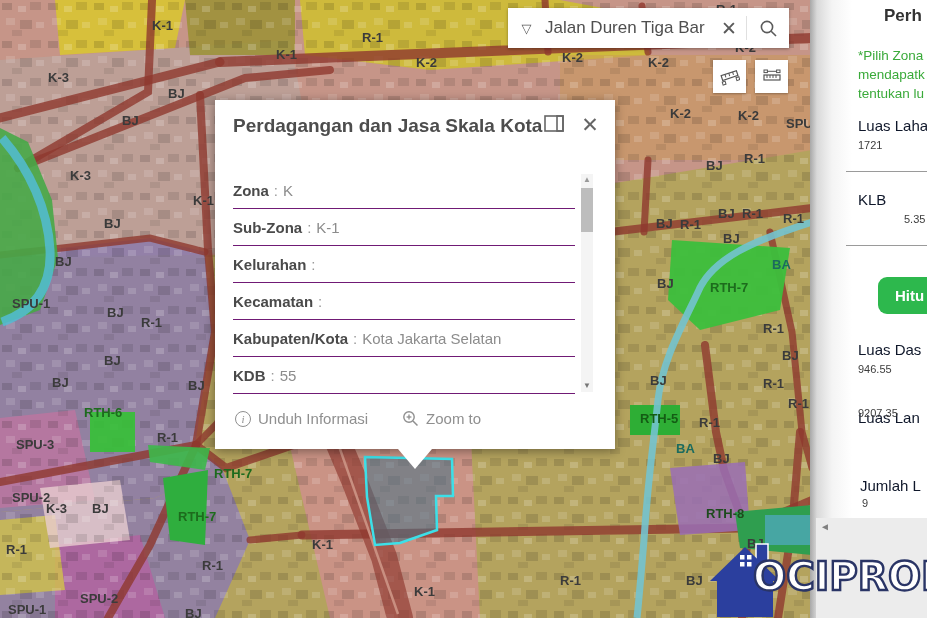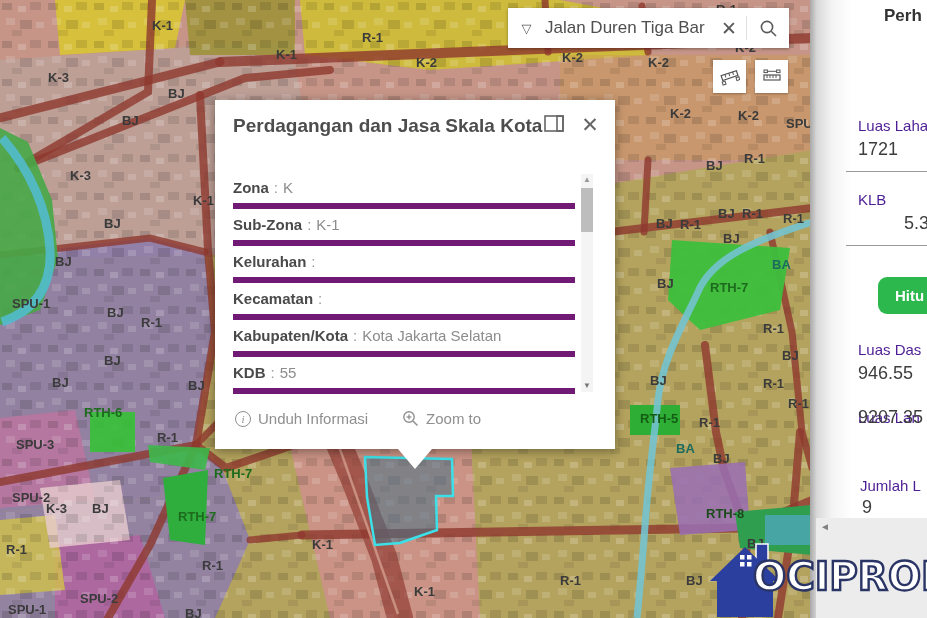--- a/index.html
+++ b/index.html
@@ -29,21 +29,21 @@
   .popup-callout{position:absolute;left:183px;top:349px;width:0;height:0;
                  border-left:17px solid transparent;border-right:17px solid transparent;
                  border-top:20px solid #fff;}
   .popup-title{position:absolute;left:18px;top:13px;width:320px;font-size:19px;font-weight:600;
                color:#4d4d4d;line-height:1.35;}
   .popup-dock{position:absolute;left:328px;top:15px;width:22px;height:20px;border:none;
               background:#fff;cursor:pointer;padding:0;}
   .popup-close{position:absolute;left:362px;top:11px;width:26px;height:26px;border:none;
                background:#fff;color:#666;font-size:21px;cursor:pointer;padding:0;line-height:1;}
   .popup-fields{position:absolute;left:18px;top:72px;width:342px;}
-  .prow{height:37px;border-bottom:6px solid #701a75;font-size:15px;display:flex;
+  .prow{height:37px;border-bottom:1px solid #701a75;font-size:15px;display:flex;
         align-items:center;color:#8c8c8c;white-space:nowrap;overflow:hidden;}
   .prow b{color:#4a4a4a;font-weight:700;}
   .prow .colon{color:#9a9a9a;margin:0 5px;}
   .pscroll{position:absolute;left:366px;top:74px;width:12px;height:218px;background:#f4f4f4;}
   .pscroll .up{position:absolute;left:0;top:0;width:12px;height:12px;font-size:8px;color:#999;
                text-align:center;line-height:12px;cursor:pointer;}
   .pscroll .dn{position:absolute;left:0;bottom:0;width:12px;height:12px;font-size:8px;color:#777;
                text-align:center;line-height:12px;cursor:pointer;}
   .pscroll .thumb{position:absolute;left:0;top:14px;width:12px;height:44px;background:#bdbdbd;cursor:grab;}
   .popup-footer{position:absolute;left:20px;top:310px;display:flex;align-items:center;gap:34px;
@@ -51,22 +51,22 @@
   .pf-link{display:flex;align-items:center;gap:7px;cursor:pointer;background:#fff;border:none;
            color:#8f8f8f;font-size:15px;font-family:"Liberation Sans",sans-serif;padding:0;}
   .info-i{display:inline-flex;width:16px;height:16px;border:1.4px solid #8f8f8f;border-radius:50%;
           align-items:center;justify-content:center;font-size:11px;font-style:italic;font-family:"Liberation Serif",serif;}
   
   .panel{position:absolute;left:810px;top:0;width:117px;height:618px;
          background:linear-gradient(90deg,#a8a8a8 0,#d9d9d9 7px,#f4f4f4 22px,#fff 42px);}
   .panel-abs{position:absolute;white-space:nowrap;}
   .panel-title{font-size:17px;font-weight:700;color:#333;}
   .panel-note{font-size:13.5px;line-height:19px;}
-  .plabel{font-size:15px;color:#4c1d95;}
-  .pvalue{font-size:18px;color:#3d3d3d;}
+  .plabel{font-size:15px;color:#0f172a;}
+  .pvalue{font-size:11px;color:#3d3d3d;}
   .pdivider{position:absolute;height:1px;background:#9a9a9a;width:81px;left:846px;}
   .calc-btn{position:absolute;left:878px;top:277px;width:80px;height:37px;border:none;
             border-radius:9px;color:#fff;font-weight:700;font-size:15px;cursor:pointer;
             text-align:left;padding-left:17px;font-family:"Liberation Sans",sans-serif;}
   .panel-gray{position:absolute;left:816px;top:518px;width:111px;height:100px;background:#ececec;}
   .collapse-arrow{position:absolute;left:4px;top:3px;font-size:10px;color:#808080;cursor:pointer;
                   background:none;border:none;padding:0;}
   
   .logo{position:absolute;left:710px;top:541px;width:215px;height:77px;pointer-events:none;}
   .logo-text{position:absolute;left:43px;top:13px;font-size:39px;font-weight:800;color:#fff;
@@ -326,20 +326,25 @@
           <line x1="11" y1="11" x2="15.5" y2="15.5" stroke="#8f8f8f" stroke-width="1.5"></line>
         </svg>
         <span>Zoom to</span>
       </button>
     </div>
     <div class="popup-callout"></div>
   </div>
 
   <div class="panel"></div>
   <div class="panel-abs panel-title" style="left:884px;top:6px;">Perh</div>
+  <div class="panel-abs panel-note" style="left: 858px; top: 46px; color: rgb(58, 170, 58);" id="panel-note">
+      <div>*Pilih Zona</div>
+      <div>mendapatk</div>
+      <div>tentukan lu</div>
+    </div>
 
   <div class="panel-abs plabel" style="left:858px;top:117px;">Luas Laha</div>
   <div class="panel-abs pvalue" style="left:858px;top:139px;">1721</div>
   <div class="pdivider" style="top:171px;"></div>
 
   <div class="panel-abs plabel" style="left:858px;top:191px;">KLB</div>
   <div class="panel-abs pvalue" style="left:904px;top:213px;">5.35</div>
   <div class="pdivider" style="top:245px;"></div>
 
   <button class="calc-btn" id="calc-btn" style="background: rgb(45, 184, 77);">Hitu</button>

